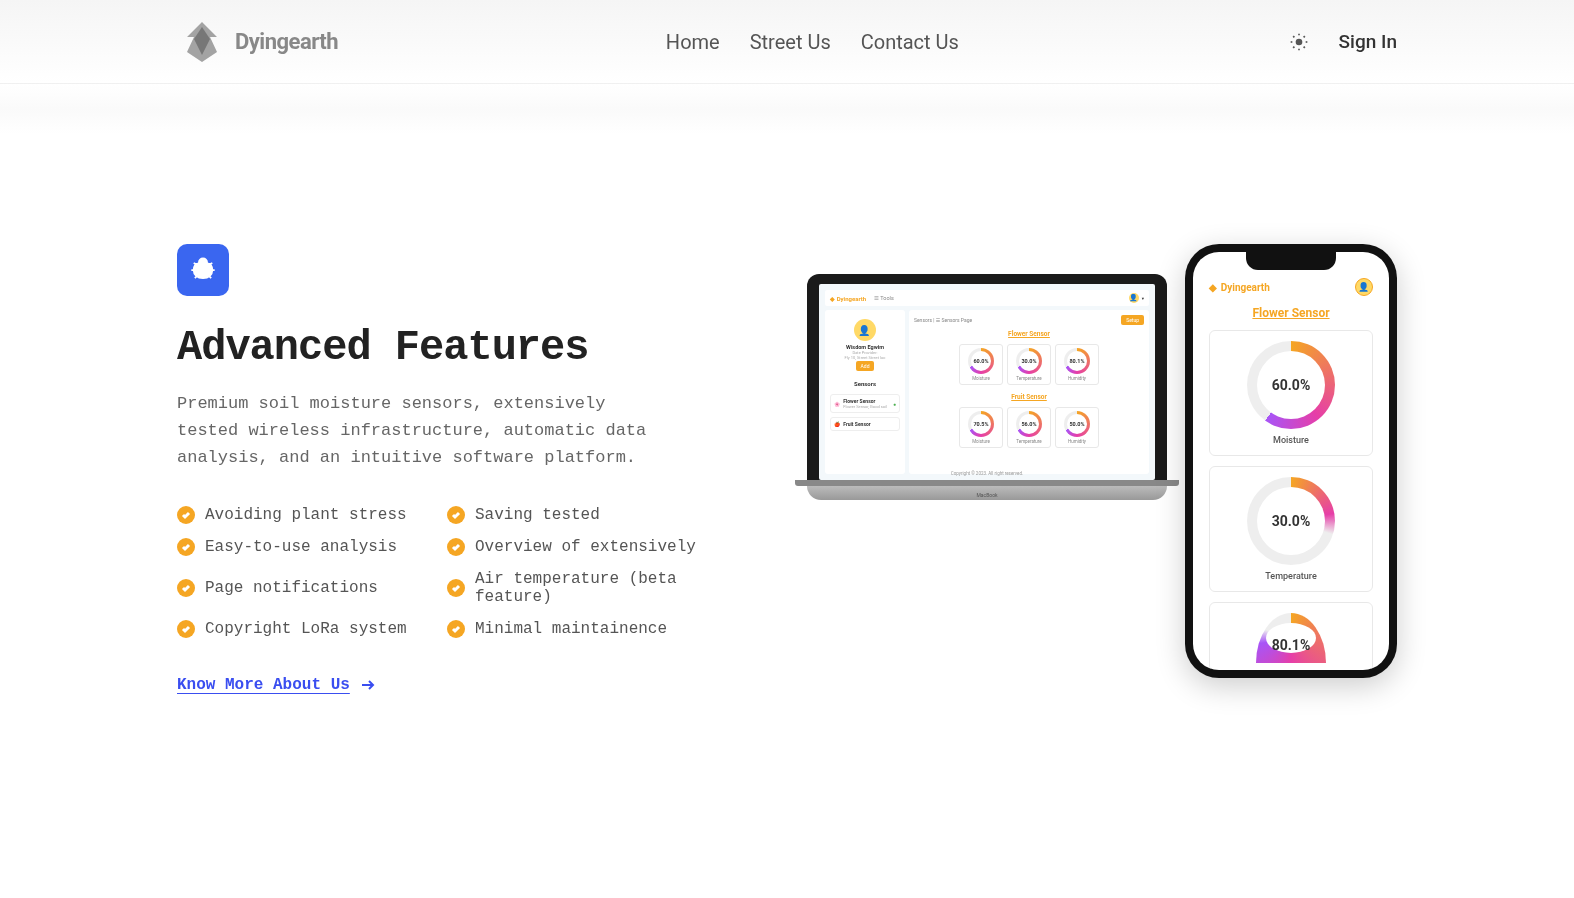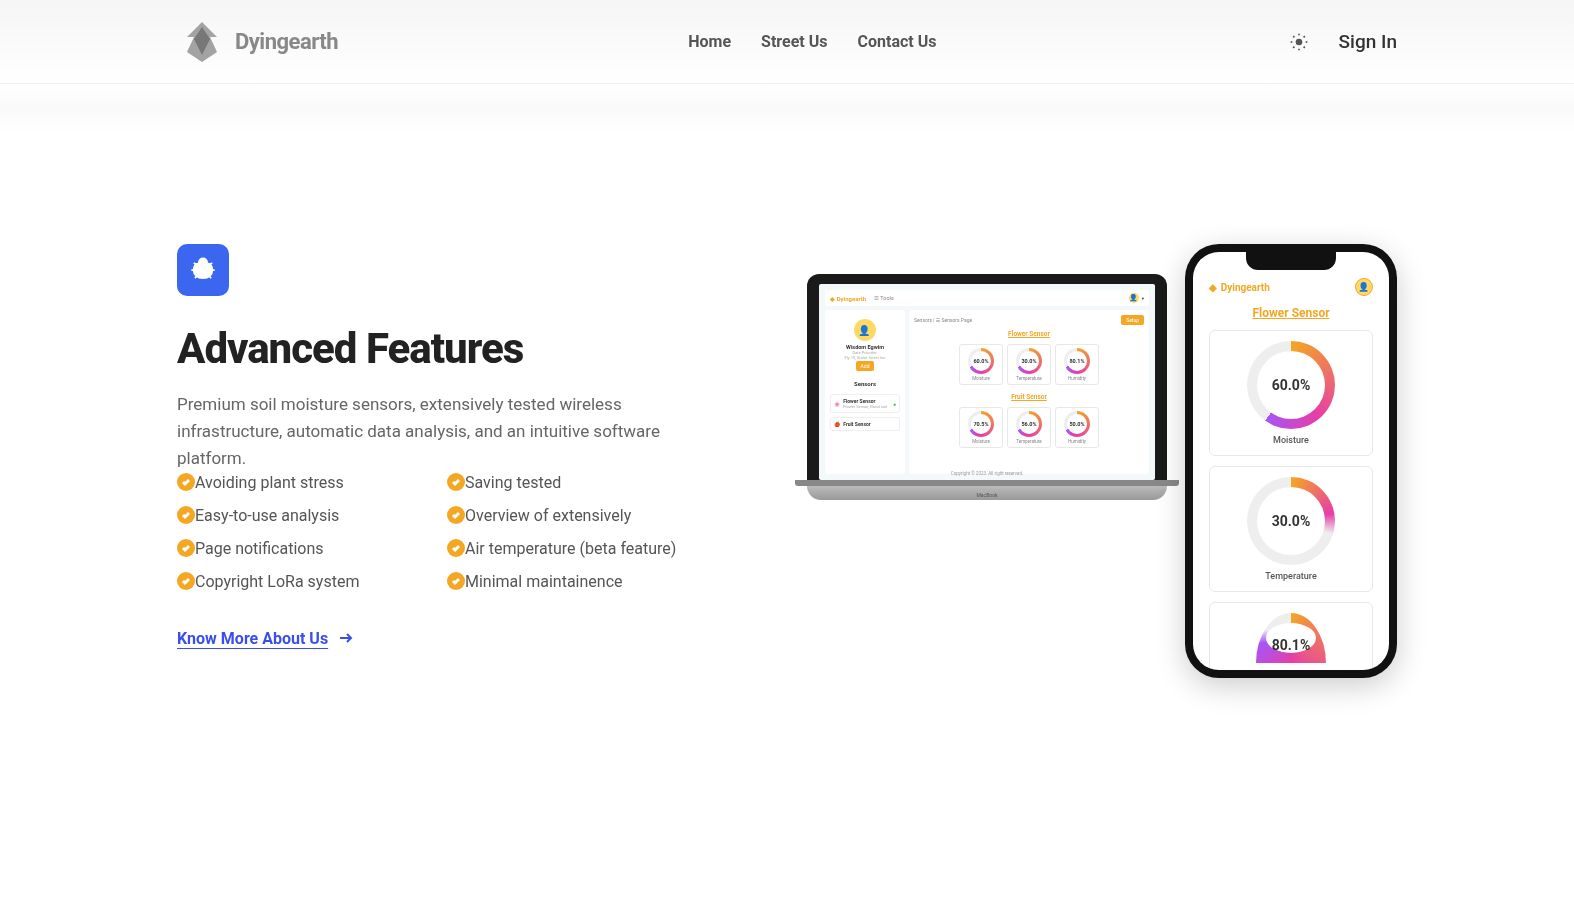--- a/index.html
+++ b/index.html
@@ -6,43 +6,43 @@
 body { font-family: -apple-system, BlinkMacSystemFont, 'Segoe UI', Roboto, sans-serif; background: #fff; color: #333; }
 
 
 .header { background: linear-gradient(180deg, #f5f5f5 0%, #fff 100%); border-bottom: 1px solid rgba(0,0,0,0.02); }
 .header-inner { max-width: 1340px; margin: 0 auto; padding: 0 60px; height: 83px; display: flex; align-items: center; justify-content: space-between; }
 .logo { display: flex; align-items: center; gap: 8px; }
 .logo svg { width: 50px; height: 50px; }
 .logo-text { font-size: 22px; font-weight: 700; color: #888; letter-spacing: -0.5px; }
 
 .nav { display: flex; gap: 30px; }
-.nav a { color: #555; text-decoration: none; font-size: 16px; font-weight: 700; cursor: pointer; }
+.nav a { color: #555; text-decoration: none; font-size: 20px; font-weight: 400; cursor: pointer; }
 
 .header-right { display: flex; align-items: center; gap: 28px; }
 .theme-toggle { width: 24px; height: 24px; cursor: pointer; display:flex; align-items:center; justify-content:center; }
 .signin { color: #333; font-size: 19px; font-weight: 500; cursor: pointer; }
 .get-started { background: #f5a623; color: #fff; padding: 13px 28px; border-radius: 6px; font-size: 16px; font-weight: 500; cursor: pointer; border: none; }
 
 
 .hero-gap { height: 50px; background: linear-gradient(180deg, #fff 0%, #fafafa 50%, #fff 100%); }
 
 
 .container { max-width: 1340px; margin: 0 auto; padding: 110px 60px 80px; display: flex; gap: 60px; align-items: flex-start; }
-.left { flex: 0 0 520px; }
+.left { flex: 0 0 520px; font-family: Liberation Mono, monospace; }
 .right { flex: 1; display: flex; justify-content: flex-end; position: relative; }
 
 .icon-box { width: 52px; height: 52px; background: #3a66f0; border-radius: 10px; display: flex; align-items: center; justify-content: center; margin-bottom: 28px; }
 .icon-box svg { width: 28px; height: 28px; fill: #fff; }
 
 h1 { font-size: 42px; font-weight: 800; color: #222; margin-bottom: 18px; letter-spacing: -1px; }
-.subtitle { font-size: 17px; color: #666; line-height: 1.6; max-width: 490px; }
+.subtitle { font-size: 17px; color: #666; line-height: 1.6; margin-bottom: 34px; max-width: 490px; }
 
 .feature-grid { display: grid; grid-template-columns: 1fr 1fr; gap: 14px 20px; margin-bottom: 38px; }
-.feature-item { display: flex; align-items: center; }
+.feature-item { display: flex; align-items: center; gap: 10px; }
 .check { width: 18px; height: 18px; background: #f5a623; border-radius: 50%; display: flex; align-items: center; justify-content: center; flex-shrink: 0; }
 .check svg { width: 10px; height: 10px; stroke: #fff; stroke-width: 3; fill: none; }
 .feature-item span { font-size: 16px; color: #555; }
 
 .know-more { display: inline-flex; align-items: center; gap: 10px; color: #3a4ef0; font-size: 16px; font-weight: 700; text-decoration: underline; text-underline-offset: 4px; cursor: pointer; }
 .know-more svg { width: 16px; height: 16px; stroke: #3a4ef0; stroke-width: 2; fill: none; }
 
 
 .mockup { position: relative; width: 590px; height: 440px; }
 

